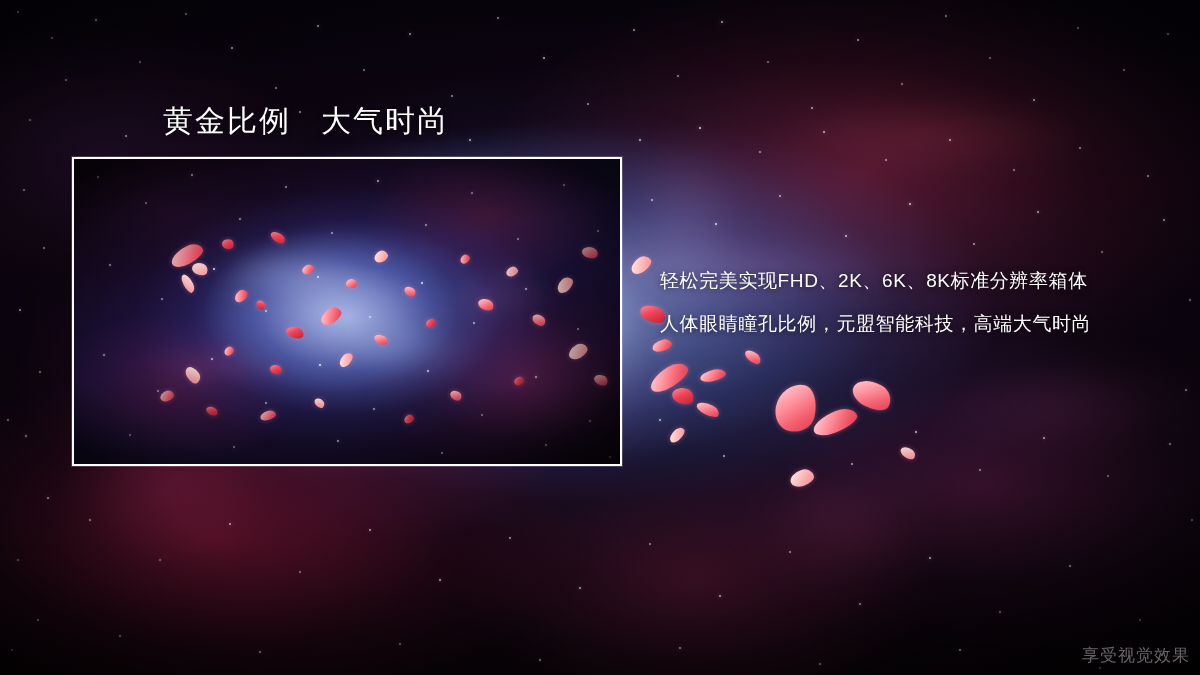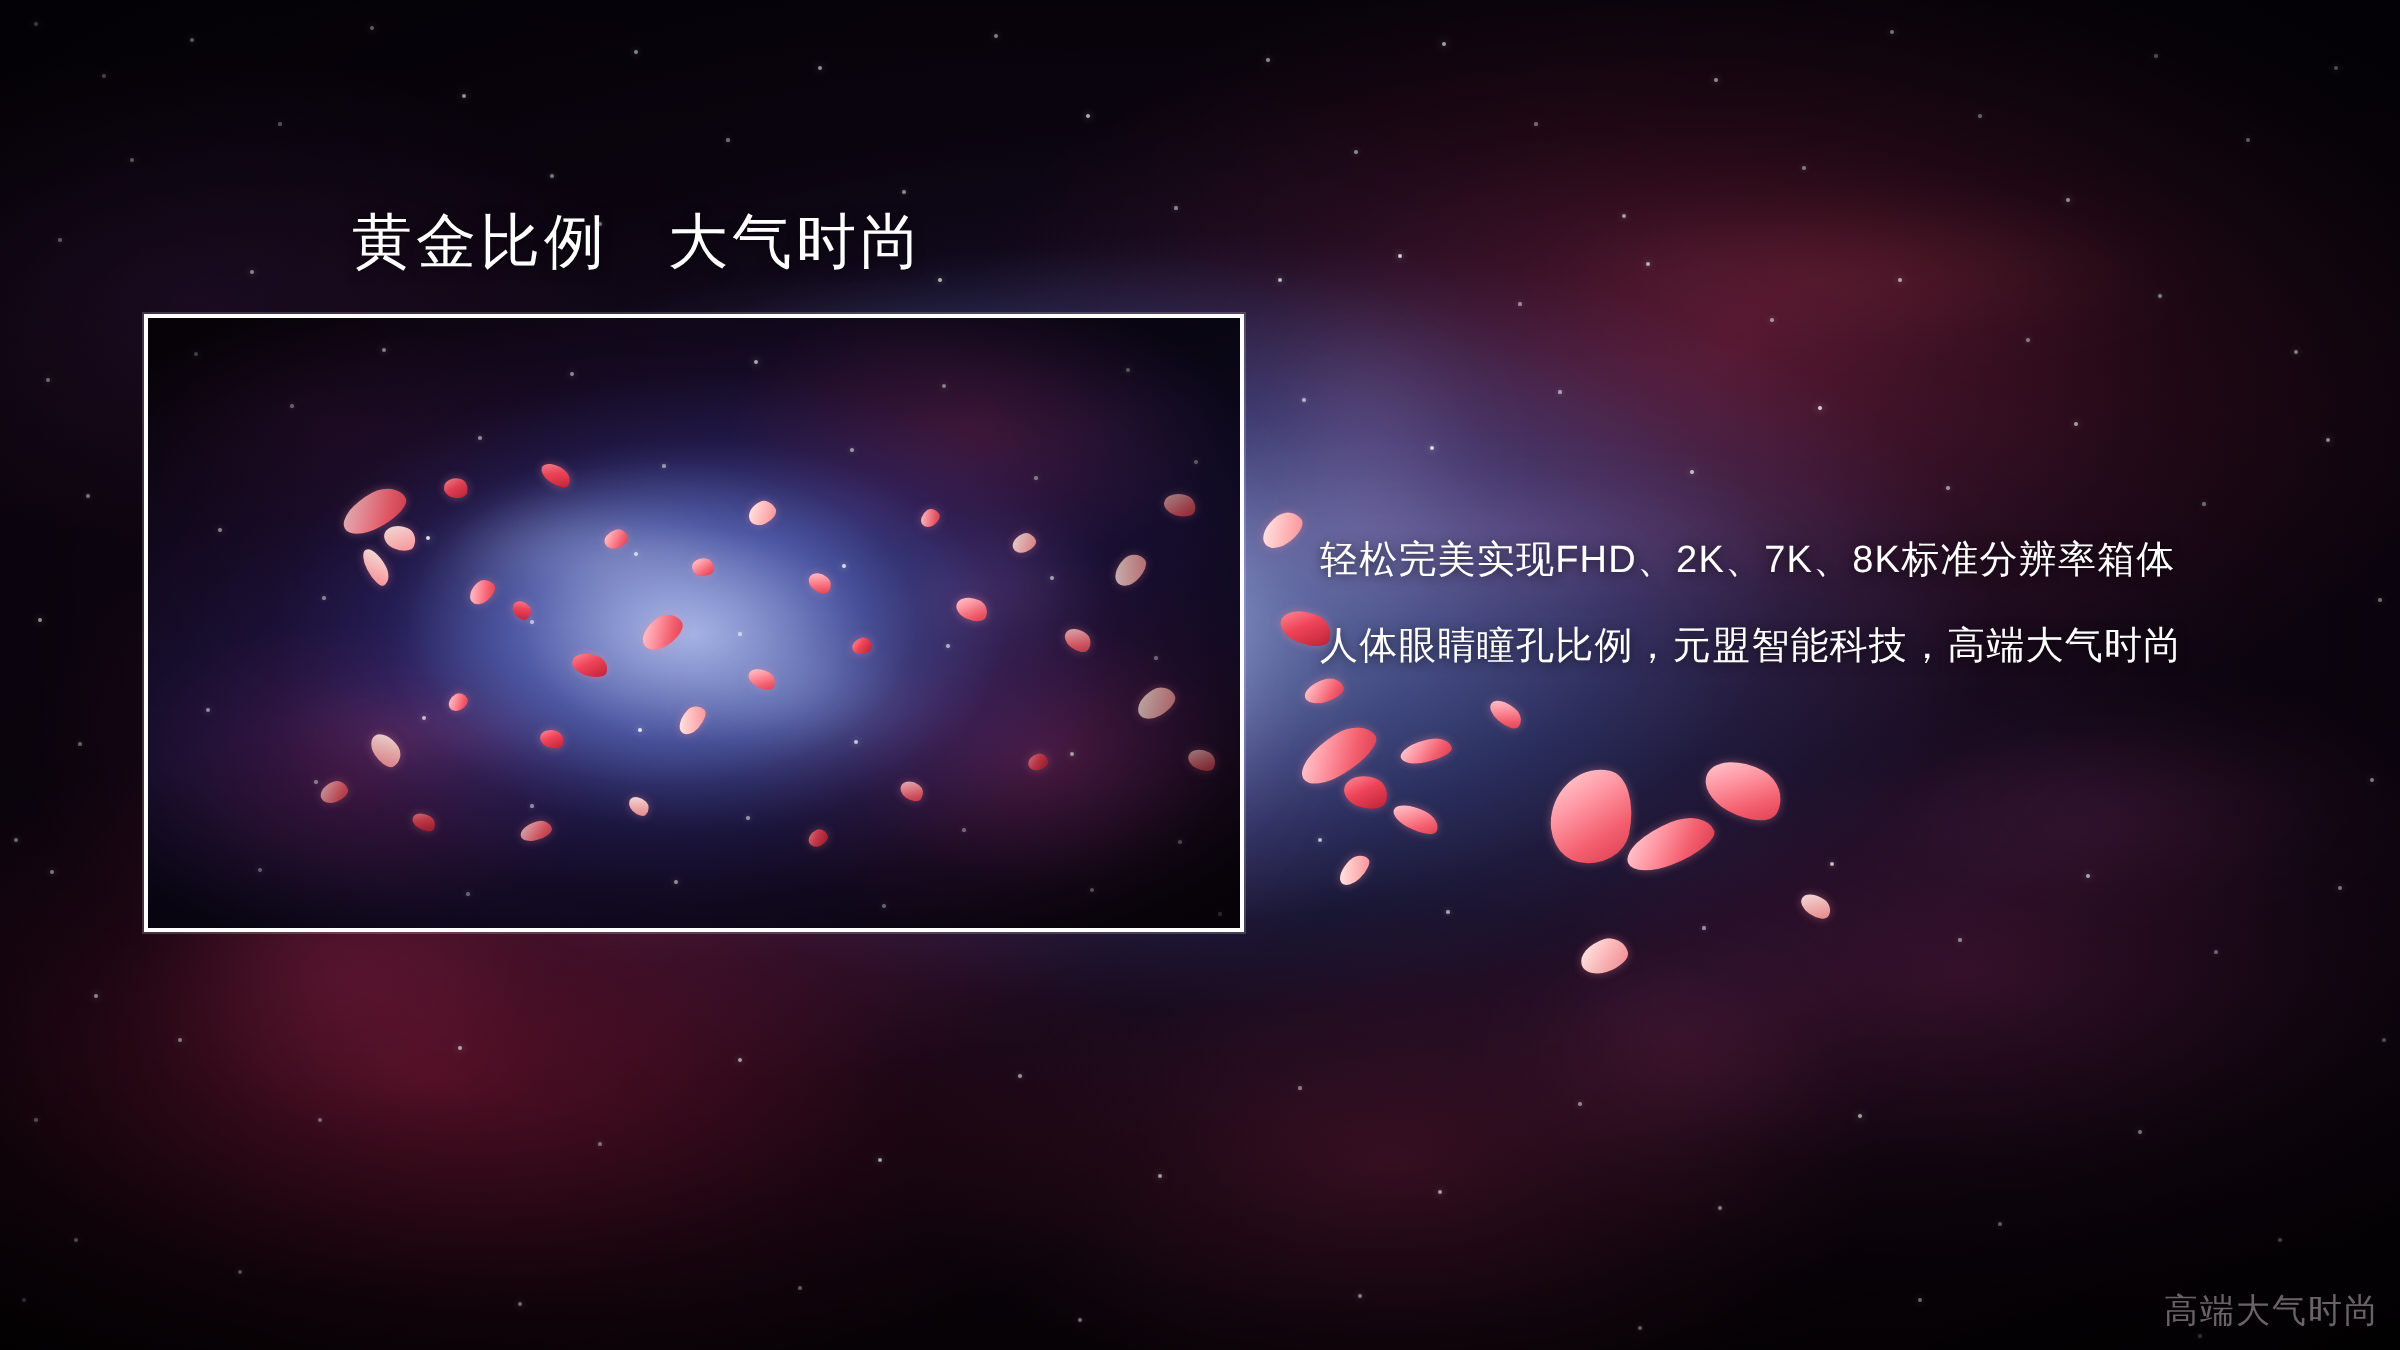--- a/index.html
+++ b/index.html
@@ -104,21 +104,21 @@
     position:absolute; pointer-events:none;
     border-radius:60% 40% 55% 45% / 55% 60% 40% 45%;
     background:linear-gradient(135deg,#ffd8dc 0%,#ff9aa6 35%,#f4606f 68%,#d83a4e 100%);
     box-shadow:0 0 5px rgba(255,140,160,0.40);
   }
   .petal.pale { background:linear-gradient(135deg,#fff1f0 0%,#ffc2c2 45%,#f98c93 100%); }
   .petal.deep { background:linear-gradient(135deg,#ff97a2 0%,#ef4459 45%,#b81f33 100%); }
 
   
   #title {
-    position:absolute; left:176px; top:101px;
+    position:absolute; left:163px; top:101px;
     font-size:30px; color:#ffffff; letter-spacing:2px;
     white-space:nowrap; font-weight:400;
     text-shadow:0 1px 6px rgba(0,0,0,0.55);
   }
   #title .gap { display:inline-block; width:30px; }
 
   #body-text {
     position:absolute; left:660px; top:259px;
     color:#ffffff; font-size:19px; line-height:43px;
     letter-spacing:0.6px; white-space:nowrap;
@@ -337,19 +337,19 @@
         <div class="petal deep" style="left: 330px; top: 256px; width: 10px; height: 8px; transform: rotate(-26deg);"></div>
       </div>
     <div class="panel-vignette"></div>
   </div>
 
   <div id="title">
     <span>黄金比例</span><span class="gap"></span><span>大气时尚</span>
   </div>
 
   <div id="body-text">
-    <span class="ln">轻松完美实现FHD、2K、7K、8K标准分辨率箱体</span>
+    <span class="ln">轻松完美实现FHD、2K、6K、8K标准分辨率箱体</span>
     <span class="ln">人体眼睛瞳孔比例，元盟智能科技，高端大气时尚</span>
   </div>
 
-  <div id="watermark">高端大气时尚</div>
+  <div id="watermark">享受视觉效果</div>
 
 </div>
 
 </body></html>

